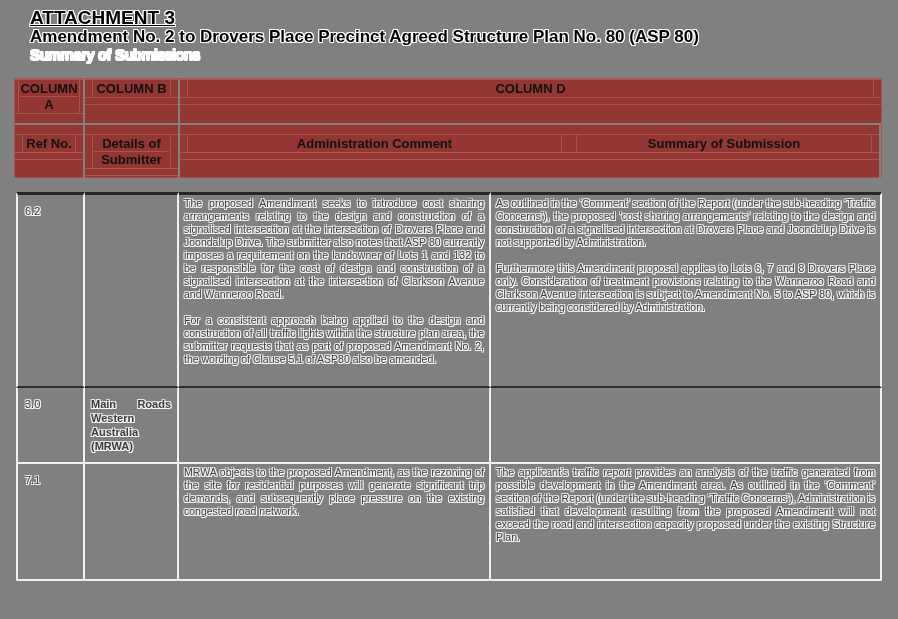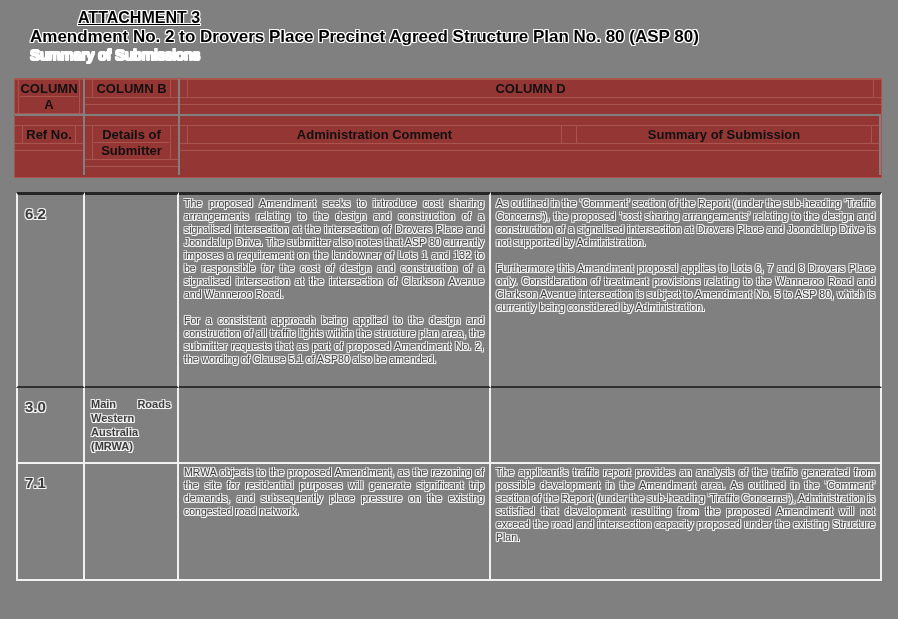--- a/index.html
+++ b/index.html
@@ -17,32 +17,32 @@
   
   .titleblock{position:absolute;left:30px;top:8px;width:840px;}
   .halo{
     color:#000;
     text-shadow:
       -1px -1px 0 #ffffff, 1px -1px 0 #ffffff,
       -1px  1px 0 #ffffff, 1px  1px 0 #ffffff,
        0 -1px 0 #ffffff, 0 1px 0 #ffffff,
       -1px 0 0 #ffffff, 1px 0 0 #ffffff;
   }
-  .t1{font-size:16px;font-weight:bold;text-decoration:underline;line-height:19px;margin-left:48px;}
+  .t1{font-size:19px;font-weight:bold;text-decoration:underline;line-height:19px;}
   .t2{font-size:17px;font-weight:bold;line-height:19px;}
   .t3{font-size:15px;font-weight:normal;line-height:18px;color:#ffffff;}
 
   
   .theader{
     position:absolute;left:14px;top:78px;width:868px;height:100px;
     background:var(--hdr-bg);
     border:1px solid var(--hdr-line);
   }
   .hrow{display:flex;width:100%;}
-  .hrow1{height:35px;}
+  .hrow1{height:44px;}
   .hrow2{height:61px;border-top:2px solid var(--page-bg);}
   .hcell{display:flex;flex-direction:column;align-items:stretch;}
   .hcell.ca{width:70px;}
   .hcell.cb{width:95px;}
   .hcell.cc{width:312px;}
   .hcell.cd{flex:1;}
   .hcell:not(.cd){border-right:2px solid var(--page-bg);}
   .hrow2 .hcell{padding-top:9px;}
   .band{display:flex;align-items:stretch;width:100%;}
   .stub{width:7px;border-top:1px solid var(--hdr-line);border-bottom:1px solid var(--hdr-line);}
@@ -68,21 +68,21 @@
   .btable tr.r2 td{border-bottom:2px solid var(--white-border);}
   .btable tr.r3 td{border-bottom:2px solid var(--white-border);}
 
   .emb{
     color:#3c3c3c;
     text-shadow:
       -1px -1px 0 #ebebeb, 1px -1px 0 #ebebeb,
       -1px  1px 0 #f6f6f6, 1px  1px 0 #ffffff,
        0 1px 0 #ffffff, 1px 0 0 #f0f0f0;
   }
-  .cell-ref{padding:10px 4px 4px 7px;font-size:15px;font-weight:bold;}
+  .cell-ref{padding:10px 4px 4px 7px;font-size:11px;font-weight:normal;}
   .cell-sub{padding:9px 6px 4px 6px;font-size:11px;line-height:14px;font-weight:bold;text-align:justify;}
   .cell-text{padding:2px 5px 20px 5px;font-size:10.5px;line-height:13px;text-align:justify;}
   .cell-text p{margin:0 0 13px 0;}
   .cell-text p:last-child{margin-bottom:0;}
 </style>
 </head>
 <body>
 
 <div class="canvas">
 

